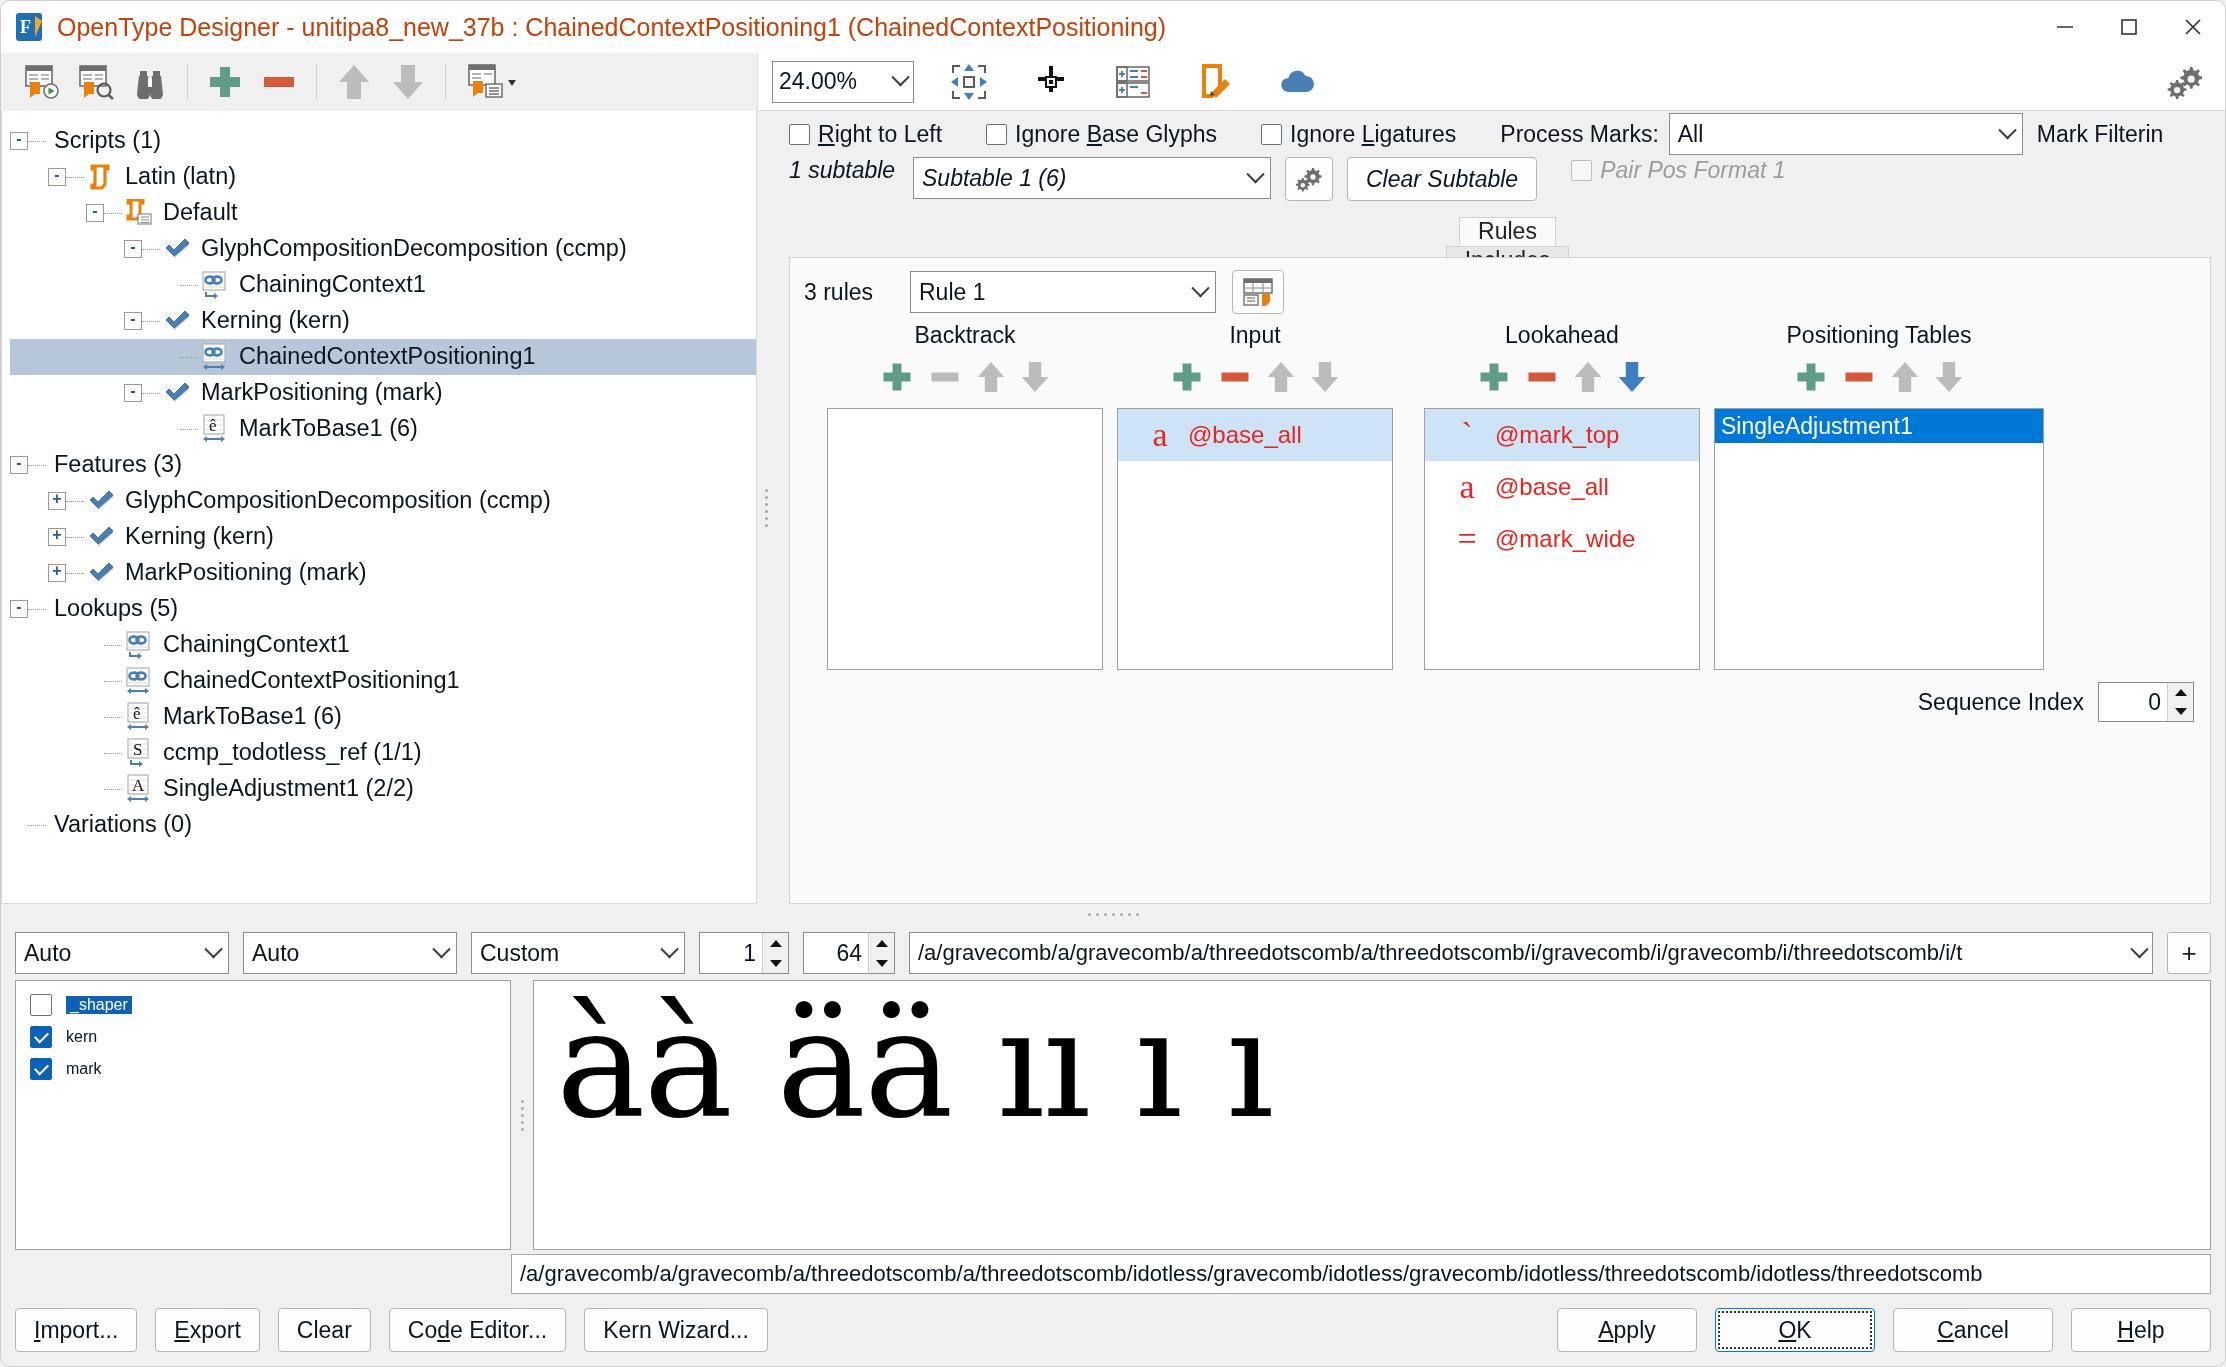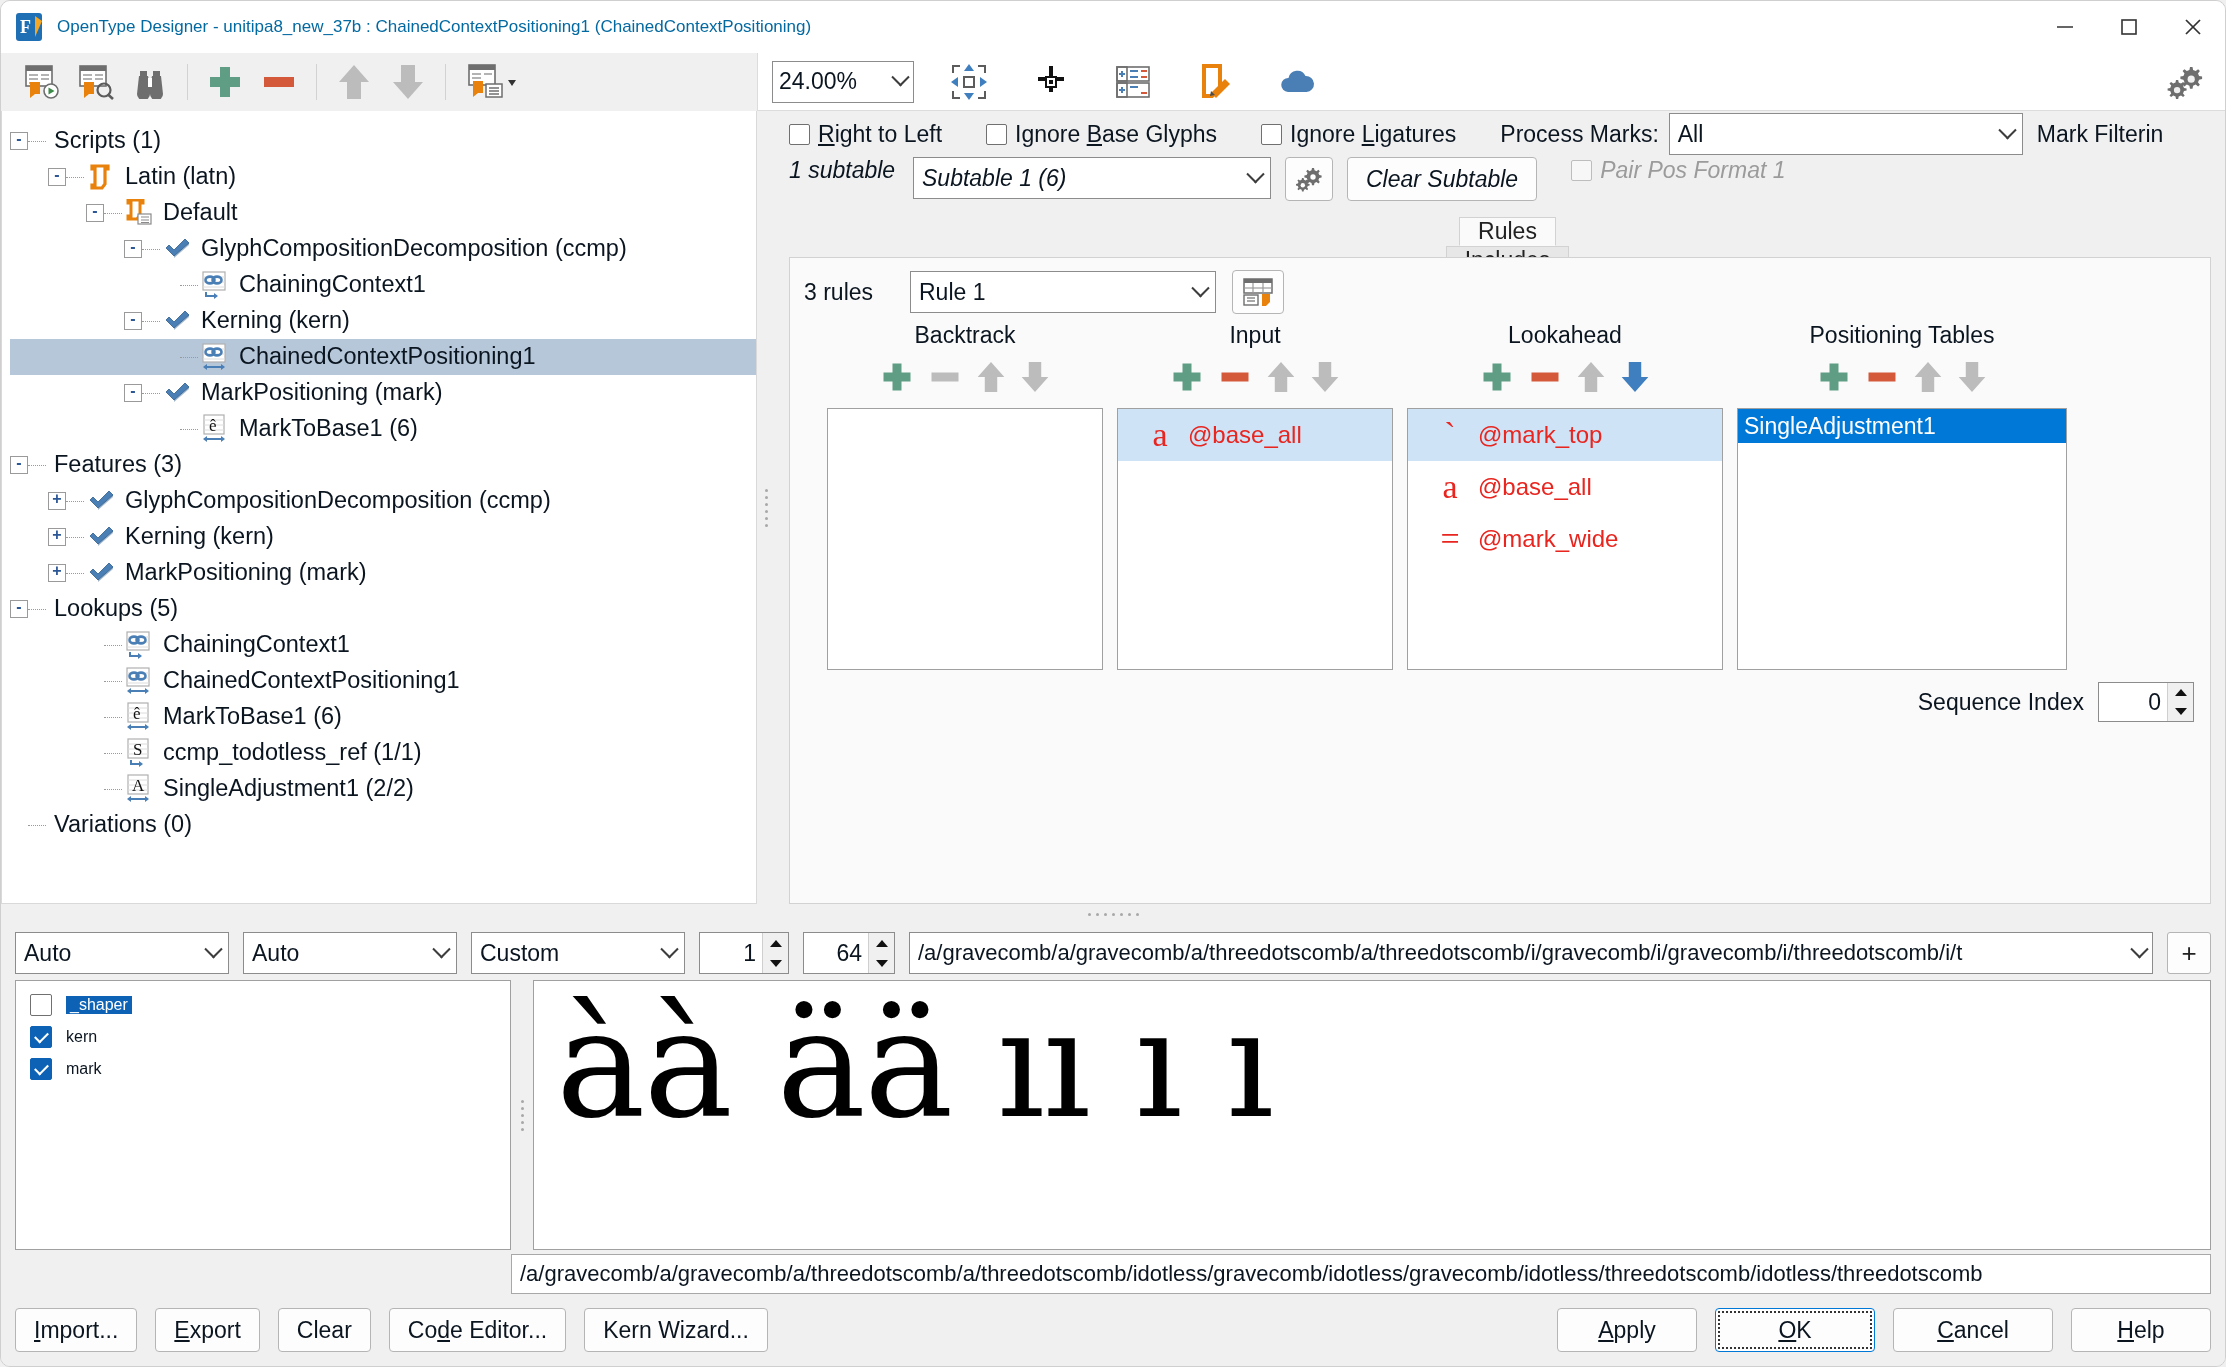--- a/index.html
+++ b/index.html
@@ -27,21 +27,21 @@
     background: #ffffff;
     display: flex; align-items: center;
     padding-left: 14px;
     position: relative;
   }
   .titlebar .app-icon {
     width: 30px; height: 30px; margin-right: 12px;
     flex: 0 0 30px; position: relative;
   }
   .title-text {
-    font-size: 17px; color: #0369a1; white-space: nowrap;
+    font-size: 25px; color: #c2410c; white-space: nowrap;
   }
   .winbtns { position:absolute; right:0; top:0; height:52px; display:flex; }
   .winbtn {
     width: 64px; height: 52px; display:flex; align-items:center; justify-content:center;
     color:#333;
   }
   .winbtn svg { display:block; }
 
   
   .toolbars { height: 58px; flex: 0 0 58px; display:flex; background:#f0f0f0; }
@@ -844,21 +844,21 @@
                     <path d="M18 37 L33 20 h-8 v-17 h-14 v17 h-8 z" fill="#bcbcbc"></path>
                   </svg></span>
               </div>
               <div class="glyphlist" style="height: 262px;">
                 <div class="gitem sel">
                   <span class="gglyph">a</span>
                   <span>@base_all</span>
                 </div>
               </div>
             </div>
-            <div class="col" style="width: 316px;">
+            <div class="col" style="width: 276px; margin-left: 17px;">
               <div class="col-title">Lookahead</div>
               <div class="col-tools">
                 <span><svg width="36" height="36" viewBox="0 0 40 40">
                     <path d="M15 5 h10 v10 h10 v10 h-10 v10 h-10 v-10 h-10 v-10 h10 z" fill="#5f9e84"></path>
                   </svg></span>
                 <span><svg width="36" height="36" viewBox="0 0 40 40">
                     <rect x="5" y="15" width="30" height="10" fill="#d4583a"></rect>
                   </svg></span>
                 <span><svg width="32" height="36" viewBox="0 0 36 40">
                     <path d="M18 3 L33 20 h-8 v17 h-14 v-17 h-8 z" fill="#bcbcbc"></path>

